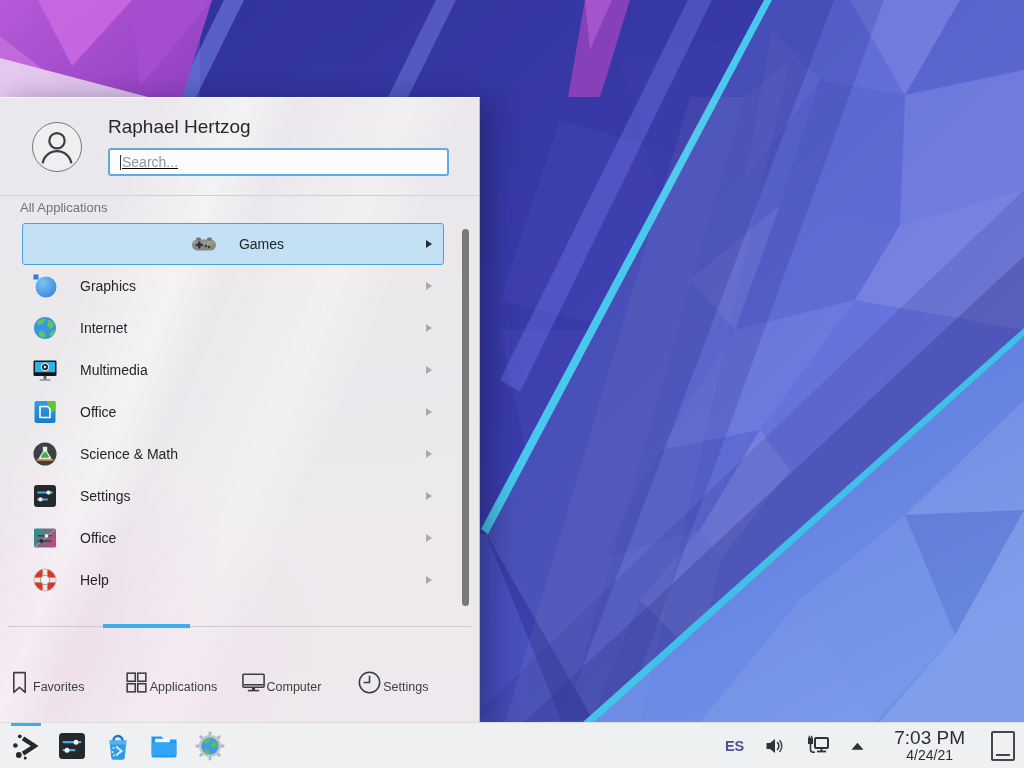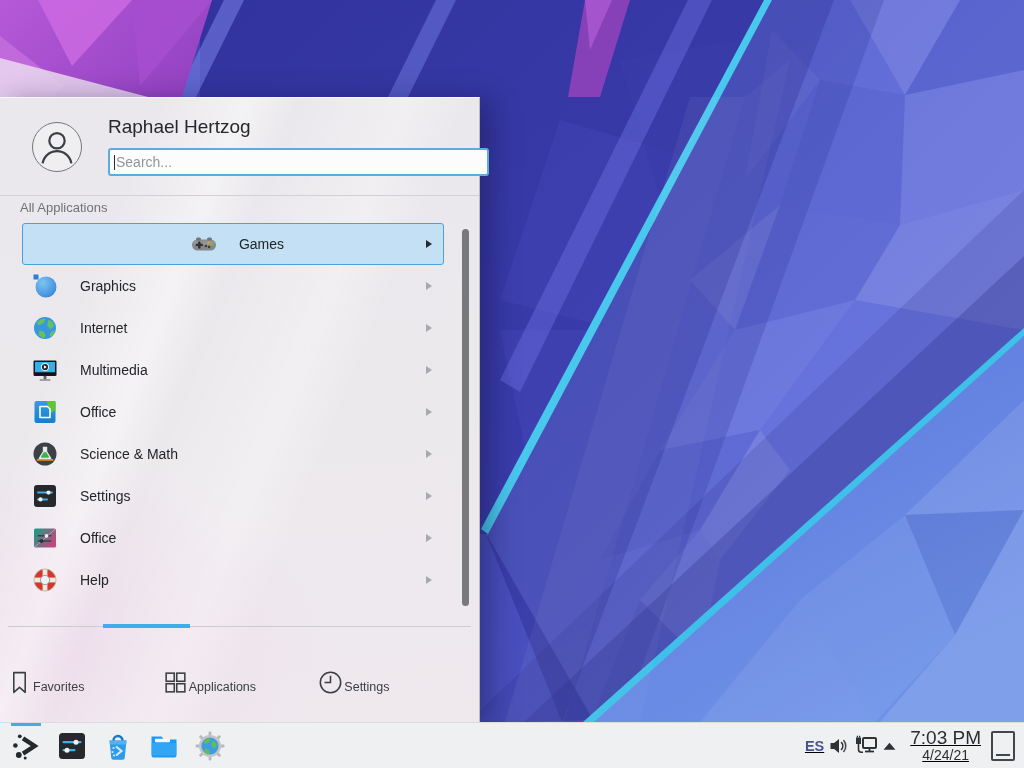--- a/index.html
+++ b/index.html
@@ -17,22 +17,22 @@
     border-top:1px solid #f7f6f9;border-right:1px solid #bcb9c1;box-sizing:border-box;}
   .kickoff .sheen{position:absolute;inset:0;pointer-events:none;
     background:
       linear-gradient(112deg,rgba(255,255,255,0) 22%,rgba(255,255,255,.42) 34%,rgba(255,255,255,0) 41%,rgba(255,255,255,.30) 56%,rgba(255,255,255,0) 64%),
       radial-gradient(ellipse 420px 300px at 12% 88%,rgba(238,196,228,.30),rgba(238,196,228,0) 65%);}
   .k-inner{position:absolute;inset:0;}
 
   .avatar{position:absolute;left:32px;top:24px;width:50px;height:50px;border:1px solid #73777b;
     border-radius:50%;box-sizing:border-box;background:rgba(255,255,255,.25);}
   .user-name{position:absolute;left:108px;top:18px;font-size:19px;color:#26292c;}
-  .searchbox{position:absolute;left:108px;top:50px;width:381px;height:28px;box-sizing:border-box;
-    border:2px solid #5cace2;border-radius:3px;background:#fcfcfd;display:flex;align-items:center;padding:0 4px;}
+  .searchbox{position:absolute;left:108px;top:50px;width:341px;height:28px;box-sizing:border-box;
+    border:2px solid #5cace2;border-radius:3px;background:#fcfcfd;display:flex;align-items:center;padding:0 10px;text-decoration:underline;}
   .searchbox .caret{width:1px;height:15px;background:#2b2e31;flex:0 0 1px;}
   .searchbox input{border:none;outline:none;background:transparent;font-size:14px;color:#2b2e31;
     width:100%;padding:0 0 0 1px;font-family:"Liberation Sans",sans-serif;}
   .searchbox input::placeholder{color:#92969a;opacity:1;}
 
   .sep-h{position:absolute;height:1px;background:#d2cfd5;}
   .sep-header{top:97px;left:0;right:0;}
   .section-label{position:absolute;top:102px;left:20px;font-size:13px;color:#6e7377;}
 
   .k-list{position:absolute;top:125px;left:22px;width:422px;height:403px;overflow:hidden;}
@@ -56,21 +56,21 @@
   .k-tab .t-lbl{font-size:12.5px;color:#3c4043;margin-top:8px;}
 
   
   .taskbar{position:absolute;left:0;bottom:0;width:1024px;height:46px;background:#eff0f2;
     border-top:1px solid #dbdcde;box-sizing:border-box;display:flex;align-items:center;}
   .tb-launchers{display:flex;gap:14px;padding-left:10px;align-items:center;}
   .tb-app{position:relative;width:32px;height:32px;}
   .tb-app svg{width:32px;height:32px;}
   .tb-app .ind{position:absolute;top:-7px;left:1px;width:30px;height:3px;background:#3daee9;}
   .tb-spacer{flex:1;}
-  .tb-tray{display:flex;align-items:center;gap:4px;padding-right:9px;text-decoration:underline;}
+  .tb-tray{display:flex;align-items:center;gap:20px;padding-right:9px;}
   .kbd-layout{font-weight:bold;font-size:14.5px;color:#49548e;}
   .clock{text-align:center;color:#2b2e31;line-height:1.05;margin-left:9px;}
   .clock .time{font-size:19px;}
   .clock .date{font-size:14px;}
   .show-desktop{width:24px;height:30px;border:2px solid #43474c;border-radius:2px;position:relative;
     box-sizing:border-box;margin-left:6px;background:transparent;}
   .show-desktop::after{content:"";position:absolute;left:3px;right:3px;bottom:3px;height:2px;background:#43474c;}
 </style>
 </head>
 <body>
@@ -319,20 +319,29 @@
         <span class="t-lbl">Favorites</span>
       </div>
       <div class="k-tab">
         <svg viewBox="0 0 26 26" fill="none" stroke="#3b3f42" stroke-width="1.5">
           <rect x="4" y="4" width="7.8" height="7.8"></rect>
             <rect x="14.2" y="4" width="7.8" height="7.8"></rect>
           <rect x="4" y="14.2" width="7.8" height="7.8"></rect>
             <rect x="14.2" y="14.2" width="7.8" height="7.8"></rect>
         </svg>
         <span class="t-lbl">Applications</span>
+      </div>
+      <div class="k-tab">
+        <svg viewBox="0 0 26 26" fill="none" stroke="#3b3f42" stroke-width="1.5">
+          <rect x="2.8" y="5" width="20.4" height="12.5" rx=".8"></rect>
+          <path d="M3.5 15.2h19"></path>
+          <path d="M11.5 17.5h3v2.7h-3z" fill="#3b3f42" stroke="none"></path>
+          <path d="M7.5 20.8h11"></path>
+        </svg>
+        <span class="t-lbl">Computer</span>
       </div>
       <div class="k-tab">
         <svg viewBox="0 0 26 26" fill="none" stroke="#3b3f42" stroke-width="1.5">
           <circle cx="13" cy="13" r="9.8"></circle>
           <path d="M13 6.5V13H7.3"></path>
         </svg>
         <span class="t-lbl">Settings</span>
       </div>
     </div>
   </div>

